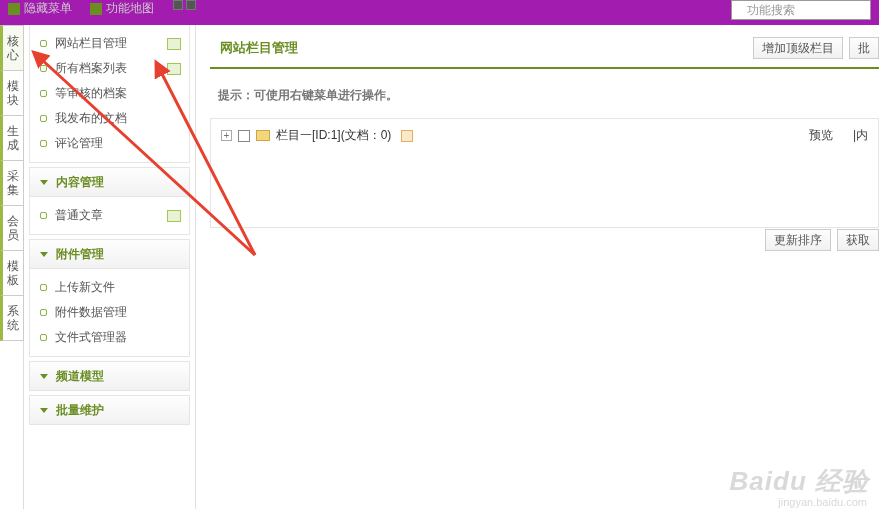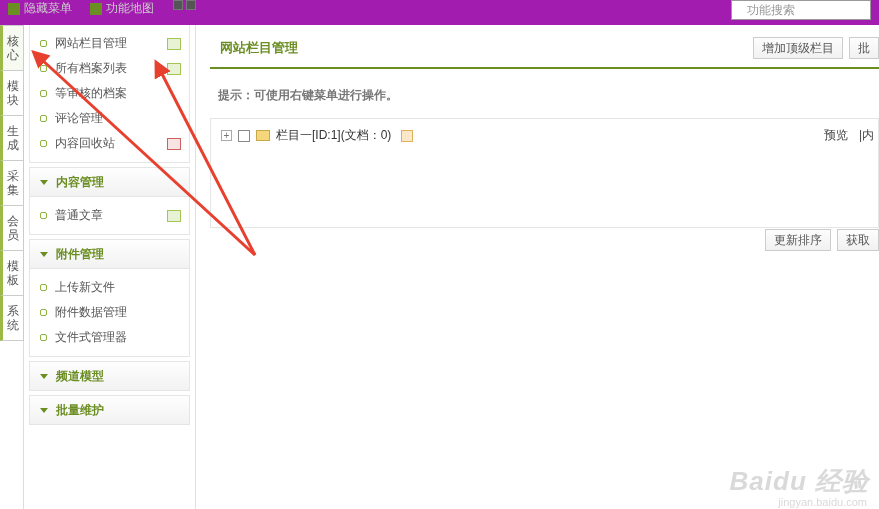--- a/index.html
+++ b/index.html
@@ -29,21 +29,21 @@
 .title-buttons { margin-left: auto; display: flex; gap: 6px; }
 .btn { height: 22px; background: linear-gradient(#fdfdfd,#f1f1f1); border: 1px solid #ccc; padding: 0 8px; font-size: 12px; color: #555; cursor: pointer; }
 .hint { color: #777; padding: 18px 0 14px 8px; font-weight: bold; }
 .tree-panel { border: 1px solid #e5e5e5; height: 110px; margin-right: 0; padding: 8px 10px; position: relative; }
 .tree-row { display: flex; align-items: center; gap: 6px; }
 .plus-box { width: 11px; height: 11px; border: 1px solid #aaa; color: #777; font-size: 10px; line-height: 9px; text-align: center; }
 .checkbox { width: 12px; height: 12px; border: 1px solid #888; background: #fff; }
 .folder-icon { width: 14px; height: 11px; background: #f5d67a; border: 1px solid #c8a94a; }
 .tree-text { color: #333; }
 .tree-edit { width: 12px; height: 12px; border: 1px solid #e0b060; background: #fbe8c8; margin-left: 4px; }
-.right-actions { position: absolute; top: 8px; right: 4px; color: #444; display: flex; gap: 11px; }
+.right-actions { position: absolute; top: 8px; right: 10px; color: #444; display: flex; gap: 20px; }
 .bottom-btns { position: absolute; right: 0; bottom: 258px; display: flex; gap: 6px; align-items: center; }
 .watermark { position: absolute; right: 10px; bottom: 10px; font-size: 26px; color: rgba(180,180,180,0.5); font-weight: bold; letter-spacing: 1px; pointer-events: none; font-style: italic; }
 .watermark-sub { position: absolute; right: 12px; bottom: 1px; font-size: 11px; color: rgba(180,180,180,0.5); pointer-events: none; }
 svg.arrows { position: absolute; top: 0; left: 0; pointer-events: none; z-index: 50; }
 </style>
 </head>
 <body>
 
 <div class="topbar">
   <div class="topbar-item">
@@ -85,26 +85,25 @@
           <span class="bullet"></span>
           <span class="menu-text">所有档案列表</span>
           <span class="mini-icon"></span>
         </div>
       <div class="menu-item">
           <span class="bullet"></span>
           <span class="menu-text">等审核的档案</span>
         </div>
       <div class="menu-item">
           <span class="bullet"></span>
-          <span class="menu-text">评论管理</span>
+          <span class="menu-text">我发布的文档</span>
         </div>
       <div class="menu-item">
           <span class="bullet"></span>
-          <span class="menu-text">内容回收站</span>
-          <span class="mini-icon red"></span>
+          <span class="menu-text">评论管理</span>
         </div>
     </div>
 
     <div class="accordion-head">
       <span class="chevron"></span>
       <span>内容管理</span>
     </div>
     <div class="menu-body">
       <div class="menu-item">
           <span class="bullet"></span>

